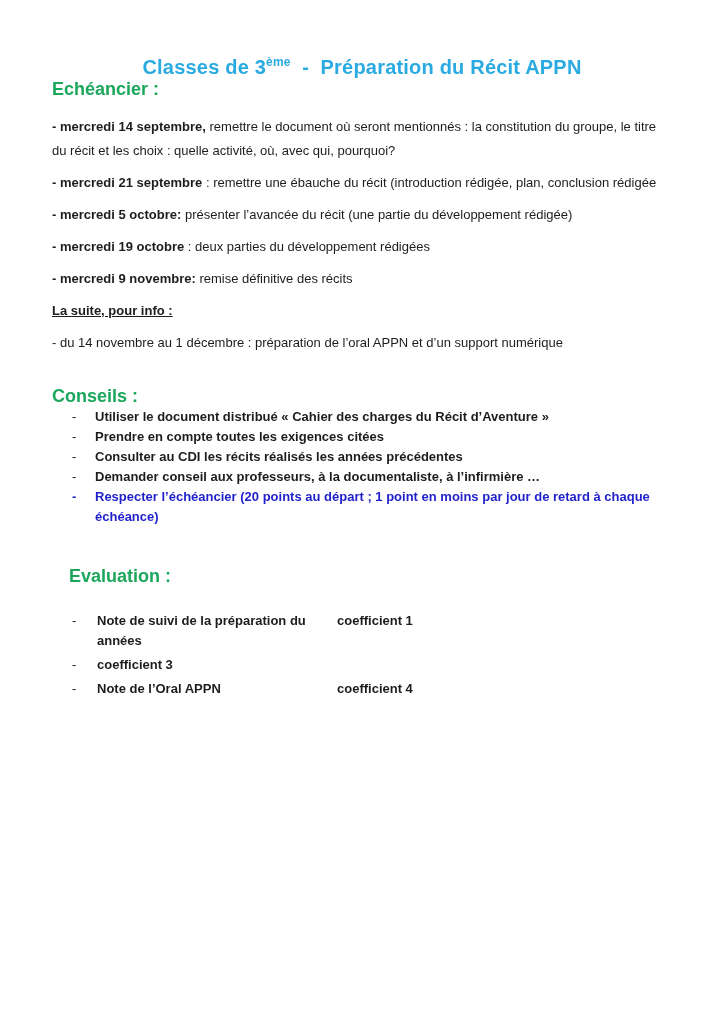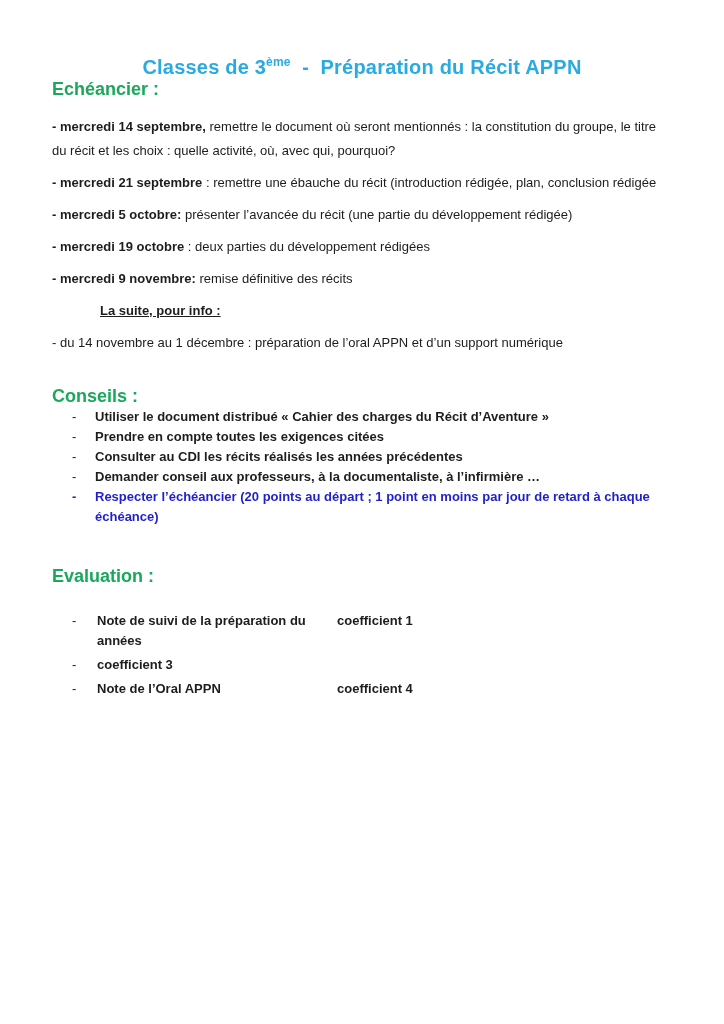--- a/index.html
+++ b/index.html
@@ -33,29 +33,29 @@
     line-height: 0;
   }
   .section-heading {
     font-size: 18px;
     font-weight: bold;
     color: var(--heading-color, #1BA75C);
     margin: 0;
   }
   .heading-echeancier { margin-bottom: 15px; }
   .heading-conseils   { margin-top: 31px; }
-  .heading-evaluation { margin-top: 39px; margin-bottom: 24px; }
+  .heading-evaluation { margin-top: 39px; margin-bottom: 24px; margin-left: 17px; }
   .para {
     font-size: 13px;
     line-height: 24px;
     margin: 0 0 8px 0;
     white-space: pre-wrap;
   }
   .para .lead { font-weight: bold; }
-  .la-suite .lead { text-decoration: underline; margin-left: 48px; }
+  .la-suite .lead { text-decoration: underline; }
   .bullet-row {
     display: flex;
     align-items: flex-start;
     padding-left: 20px;
     font-size: 13px;
     line-height: 20px;
     font-weight: bold;
   }
   .bullet-row .marker {
     flex: 0 0 23px;

